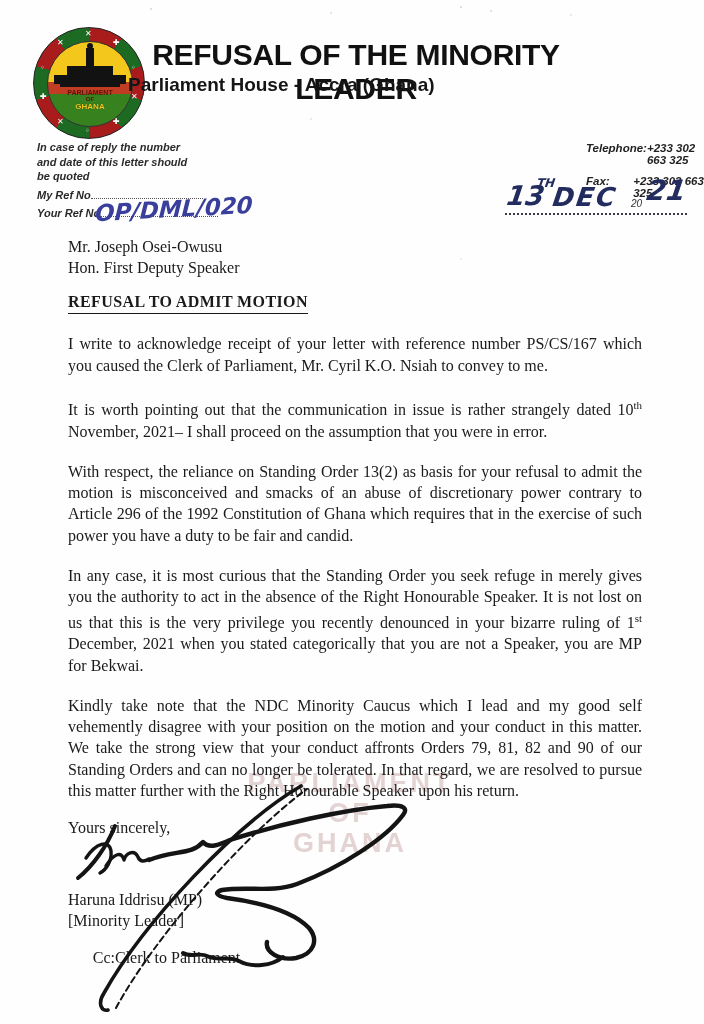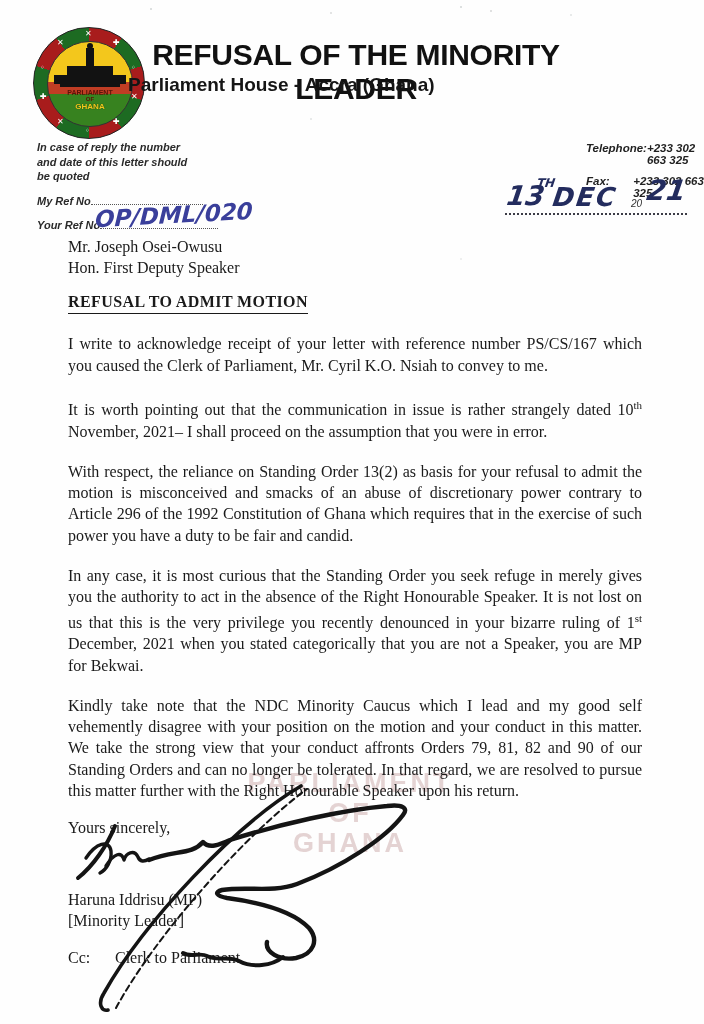--- a/index.html
+++ b/index.html
@@ -48,21 +48,21 @@
   .seal-text{position:absolute;left:0;top:47px;width:84px;text-align:center;
     font-family:"Liberation Sans",sans-serif;font-weight:bold;color:#5a1408;}
   .seal-text .s1{font-size:7px;letter-spacing:0;}
   .seal-text .s2{font-size:6px;}
   .seal-text .s3{font-size:8px;color:#f3c71c;text-shadow:0 0 1px #143a0e;}
 
   
   .refblock{position:absolute;left:37px;top:140px;z-index:2;
     font-family:"Liberation Sans",sans-serif;font-style:italic;font-weight:bold;
     font-size:11px;line-height:14.5px;color:#2a2a2a;}
-  .ref-row{margin-top:10px;}
+  .ref-row{margin-top:4px;}
   .dots{display:inline-block;border-bottom:1.6px dotted #555;height:10px;}
   .myref-hand{position:absolute;left:58px;top:14px;z-index:3;
     font-family:"DejaVu Sans",sans-serif;font-style:italic;font-weight:bold;
     font-size:23px;color:#3a3f9b;transform:rotate(-3deg) skewX(-6deg);white-space:nowrap;}
   .myref-wrap{position:relative;}
 
   
   .contact{position:absolute;left:538px;top:142px;z-index:2;
     font-family:"Liberation Sans",sans-serif;font-style:italic;font-weight:bold;
     font-size:11.5px;color:#222;}
@@ -84,21 +84,21 @@
   
   .body{position:absolute;left:68px;top:236px;width:574px;z-index:2;
         font-size:16px;line-height:21.3px;}
   .recipient div{line-height:21px;}
   .subject{display:inline-block;margin-top:13px;font-weight:bold;letter-spacing:.4px;
            border-bottom:1.7px solid #1a1a1a;padding-bottom:1px;}
   .para{margin-top:19px;text-align:justify;}
   .closing{margin-top:16px;}
   .signame{margin-top:50px;line-height:21.5px;}
   .ccrow{margin-top:15px;}
-  .cclabel{display:inline-block;width:47px;}
+  .cclabel{display:inline-block;width:47px;text-align:right;}
   sup{font-size:11px;}
 
   
   .sig{position:absolute;left:56px;top:762px;z-index:5;pointer-events:none;}
 </style>
 </head>
 <body>
 
 <div class="page">
 

